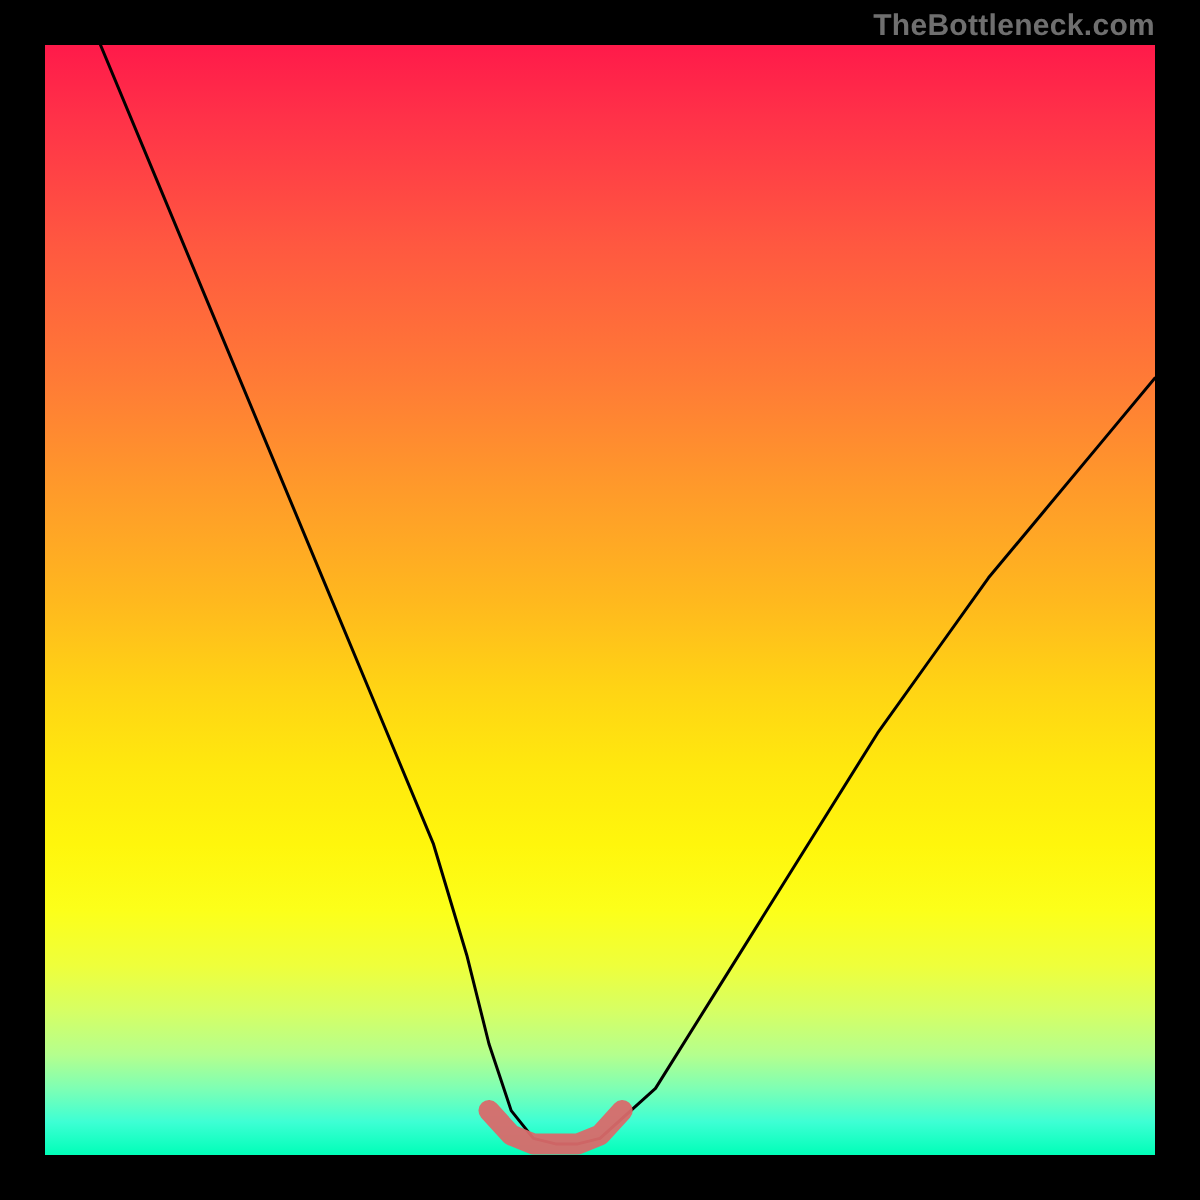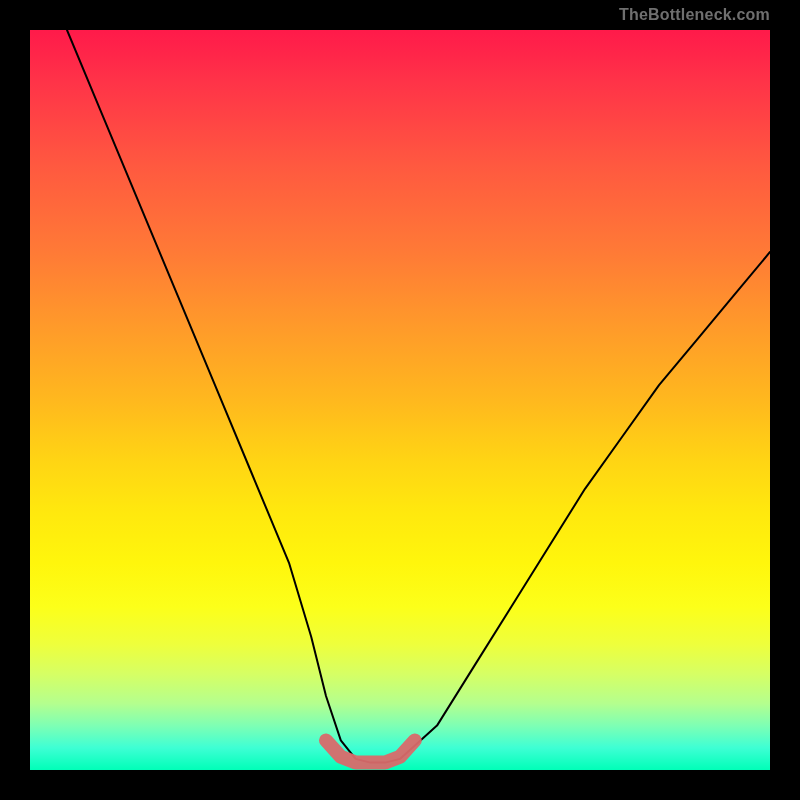--- a/index.html
+++ b/index.html
@@ -33,21 +33,21 @@
       #7effb4 94%,
       #3effd4 97%,
       #00ffb8 100%
     );
   }
   .watermark {
     position: absolute;
     top: 6px;
     right: 30px;
     font-family: Arial, Helvetica, sans-serif;
-    font-size: 16px;
+    font-size: 20px;
     font-weight: 600;
     color: #6f6f6f;
     letter-spacing: 0.2px;
   }
   svg.overlay {
     position: absolute;
     left: 0; top: 0;
     width: 740px; height: 740px;
     display: block;
   }

